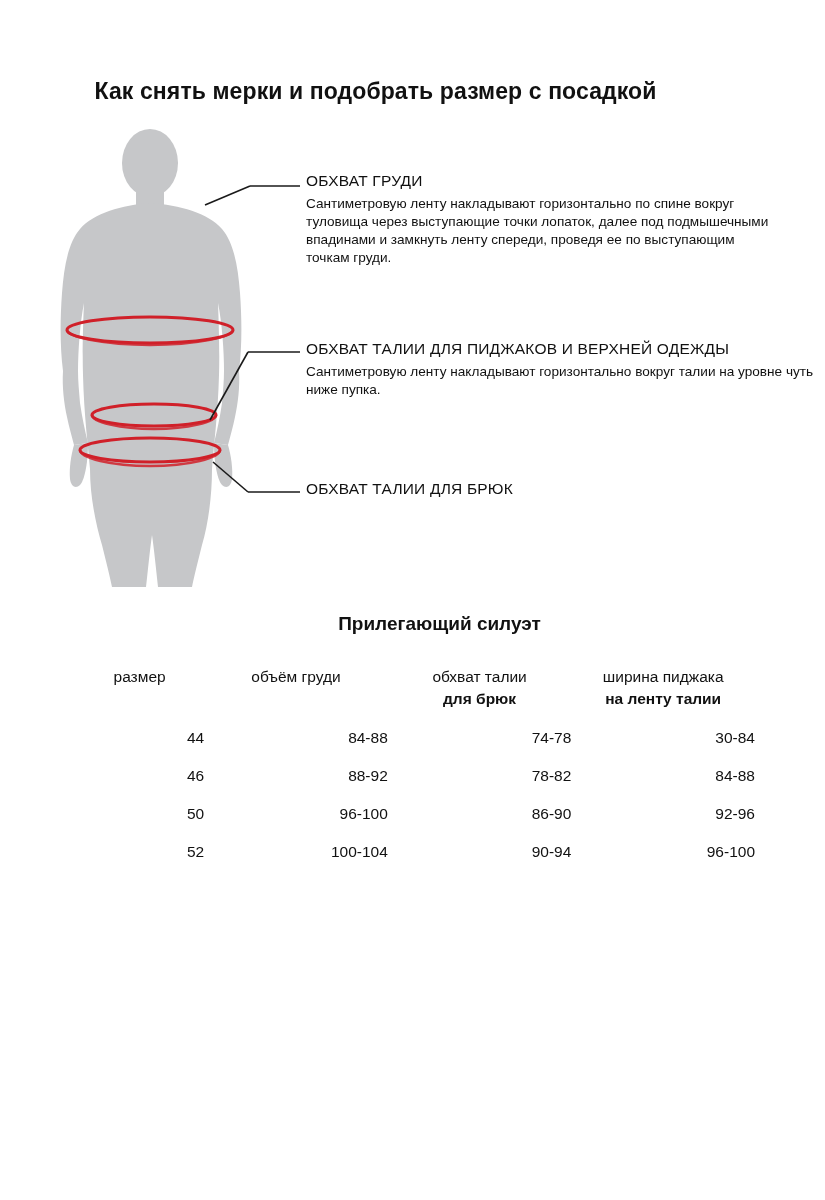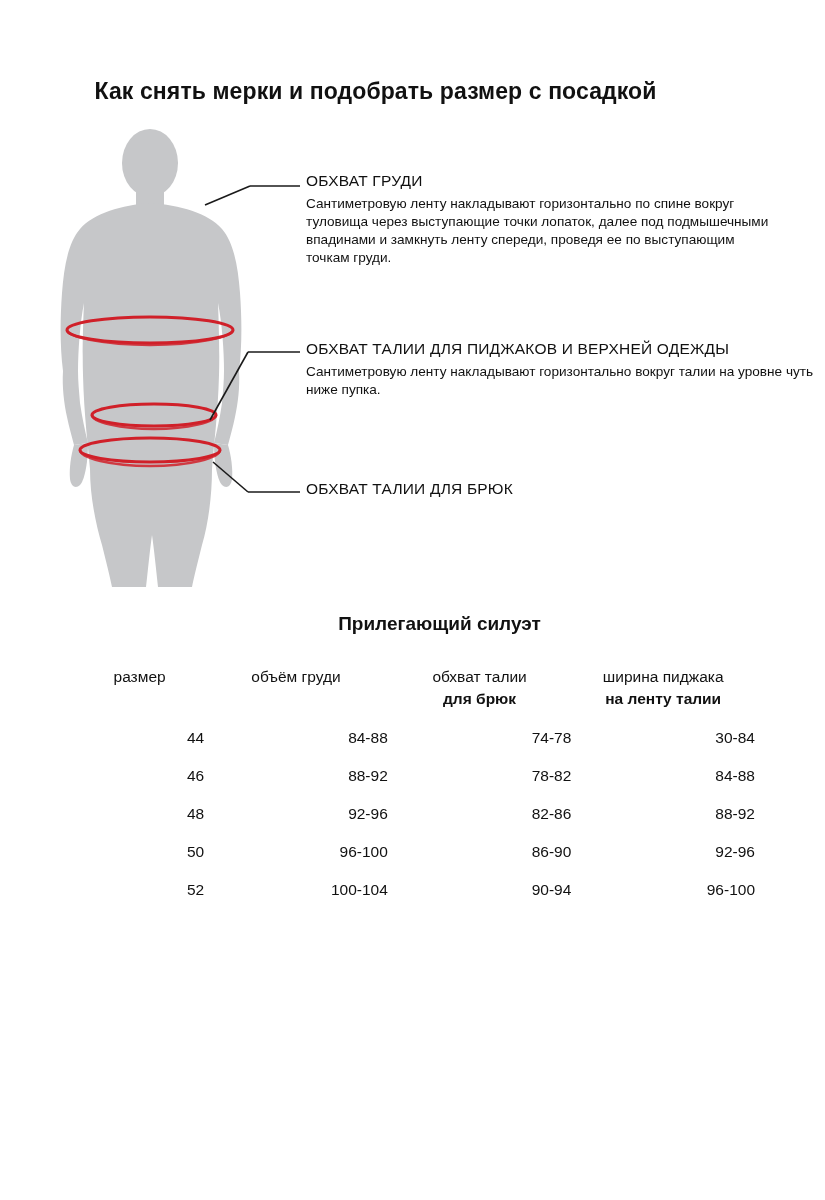--- a/index.html
+++ b/index.html
@@ -250,26 +250,20 @@
         <td>74-78</td>
         <td>30-84</td>
       </tr>
       <tr>
         <td>46</td>
         <td>88-92</td>
         <td>78-82</td>
         <td>84-88</td>
       </tr>
       <tr>
-        <td>48</td>
-        <td>92-96</td>
-        <td>82-86</td>
-        <td>88-92</td>
-      </tr>
-      <tr>
         <td>50</td>
         <td>96-100</td>
         <td>86-90</td>
         <td>92-96</td>
       </tr>
       <tr>
         <td>52</td>
         <td>100-104</td>
         <td>90-94</td>
         <td>96-100</td>

